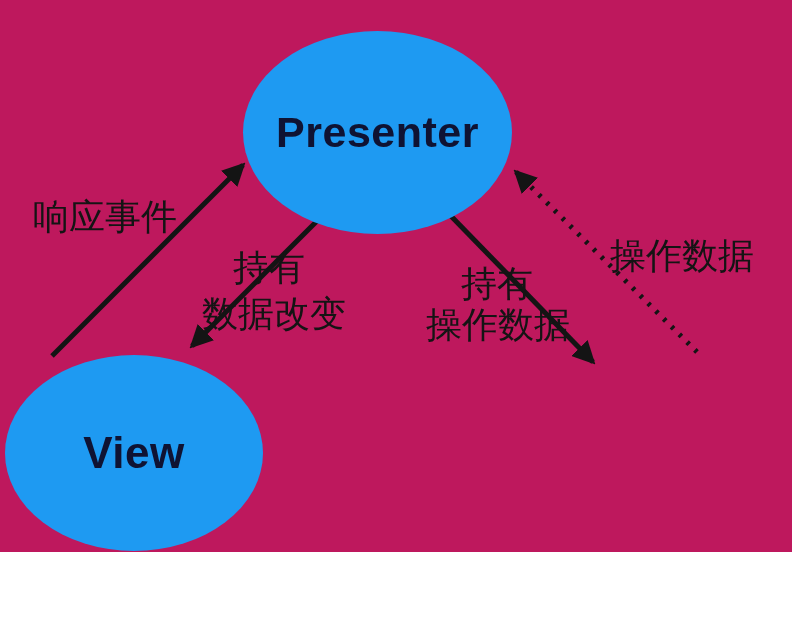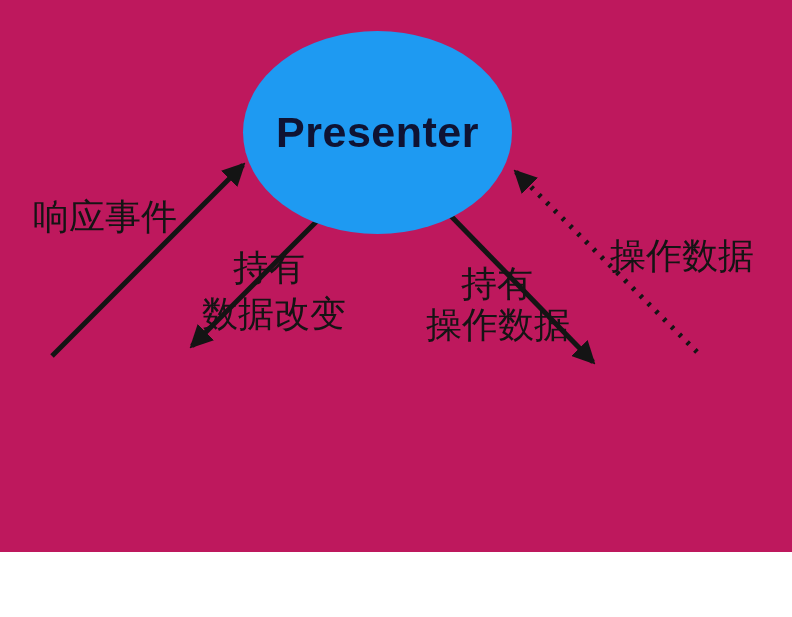--- a/index.html
+++ b/index.html
@@ -90,20 +90,23 @@
 
     <line x1="449" y1="214" x2="593" y2="362" stroke="#141414" stroke-width="5" marker-end="url(#ah)"></line>
 
     <line x1="697" y1="352" x2="516" y2="172" stroke="#141414" stroke-width="5" stroke-dasharray="3 8" marker-end="url(#ah)"></line>
   </svg>
 
   <div class="node node-presenter">
     <span class="node-label">Presenter</span>
   </div>
 
+  <div class="node node-view">
+    <span class="node-label">View</span>
+  </div>
 
 
   <div class="edge-label lbl-respond-events">响应事件</div>
 
   <div class="edge-label lbl-hold-left">持有</div>
 
   <div class="edge-label lbl-update-view">数据改变</div>
 
   <div class="edge-label lbl-hold-right">持有</div>
 

